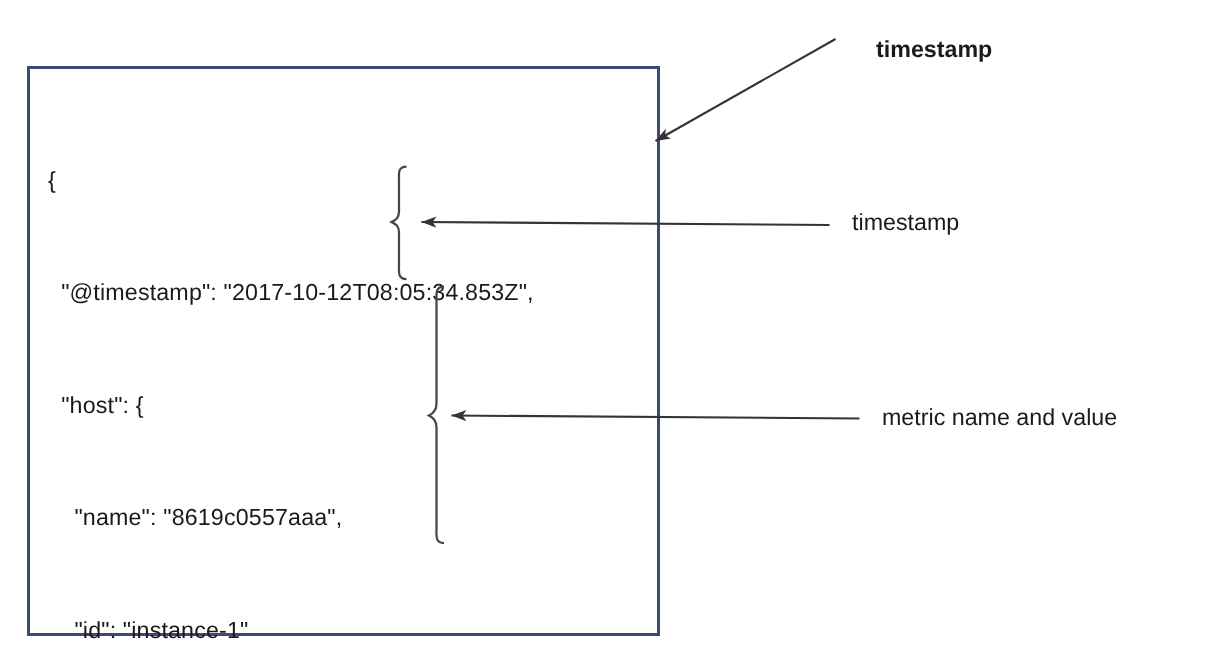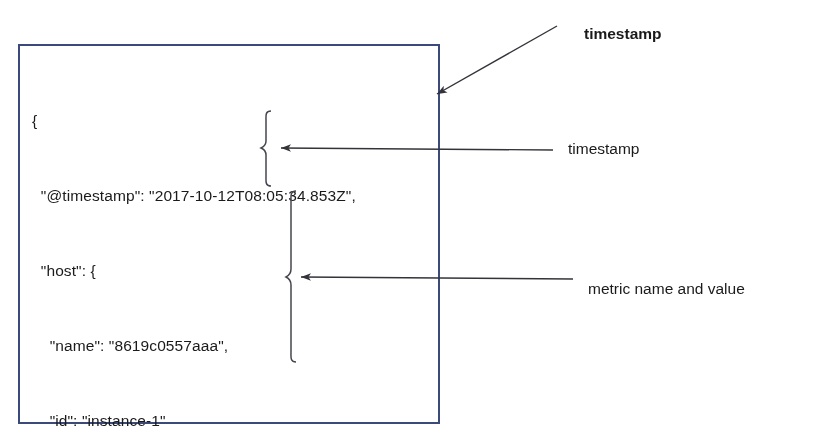--- a/index.html
+++ b/index.html
@@ -55,21 +55,21 @@
   
   .anno-label {
     position: absolute;
     font-family: "Liberation Sans", sans-serif;
     font-size: 15.5px;
     color: #1a1a1a;
     white-space: nowrap;
   }
   #anno-timestamp { left: 584px; top: 25px; font-weight: bold; }
   #anno-dimensions { left: 568px; top: 140px; }
-  #anno-metric { left: 588px; top: 280px; }
+  #anno-metric { left: 588px; top: 270px; }
 
   
   #overlay {
     position: absolute;
     left: 0;
     top: 0;
     width: 817px;
     height: 437px;
     pointer-events: none;
   }

